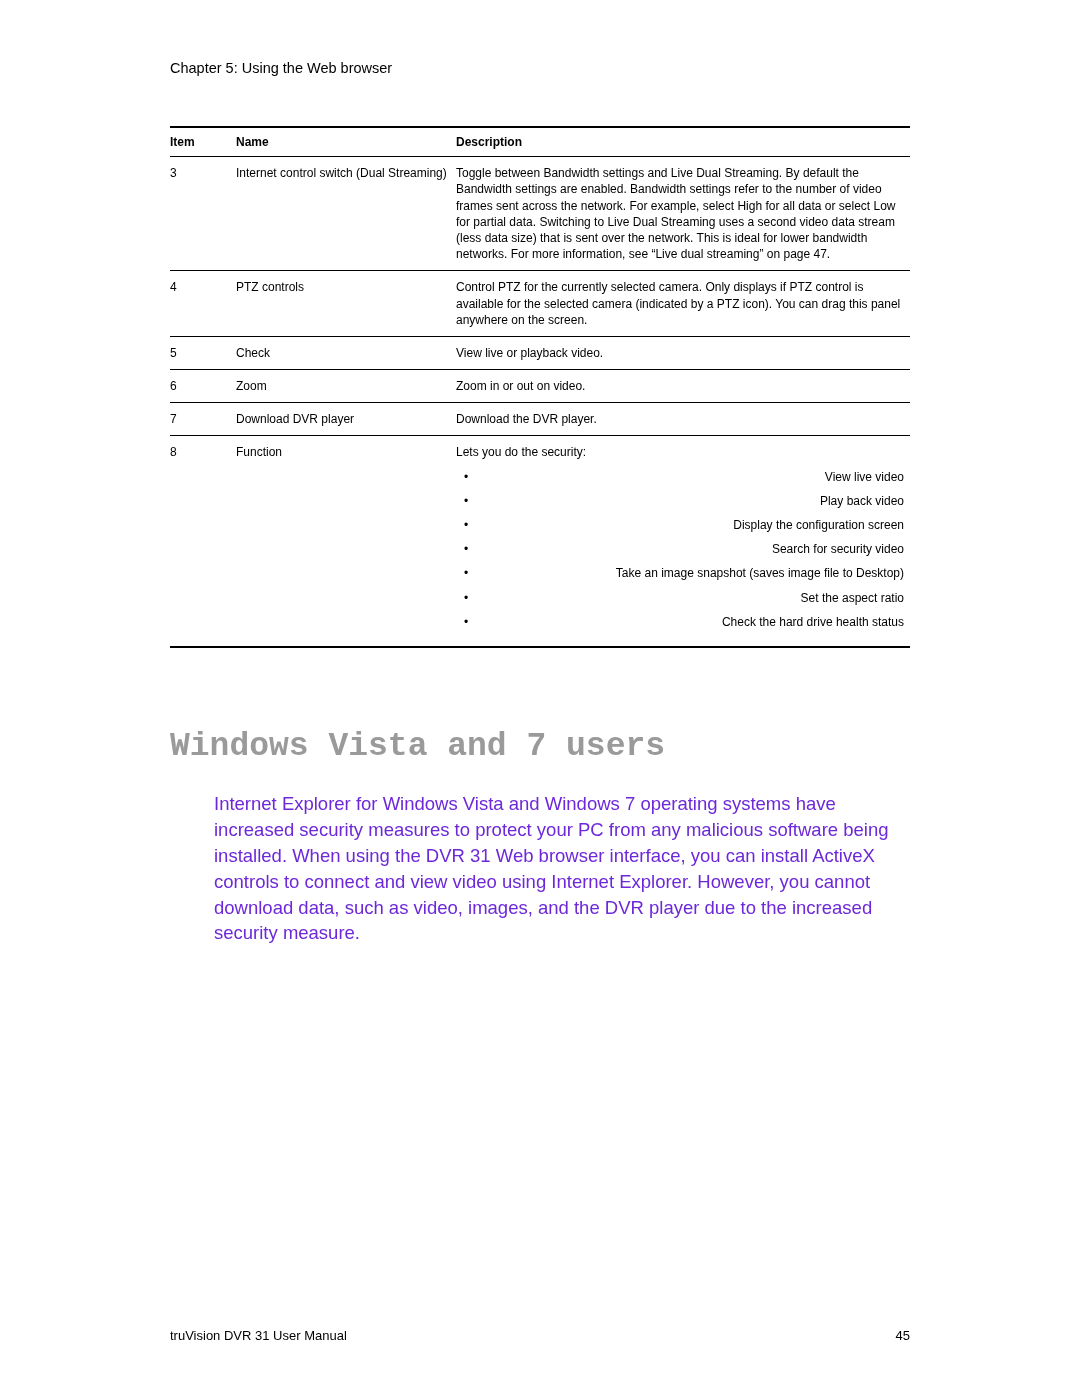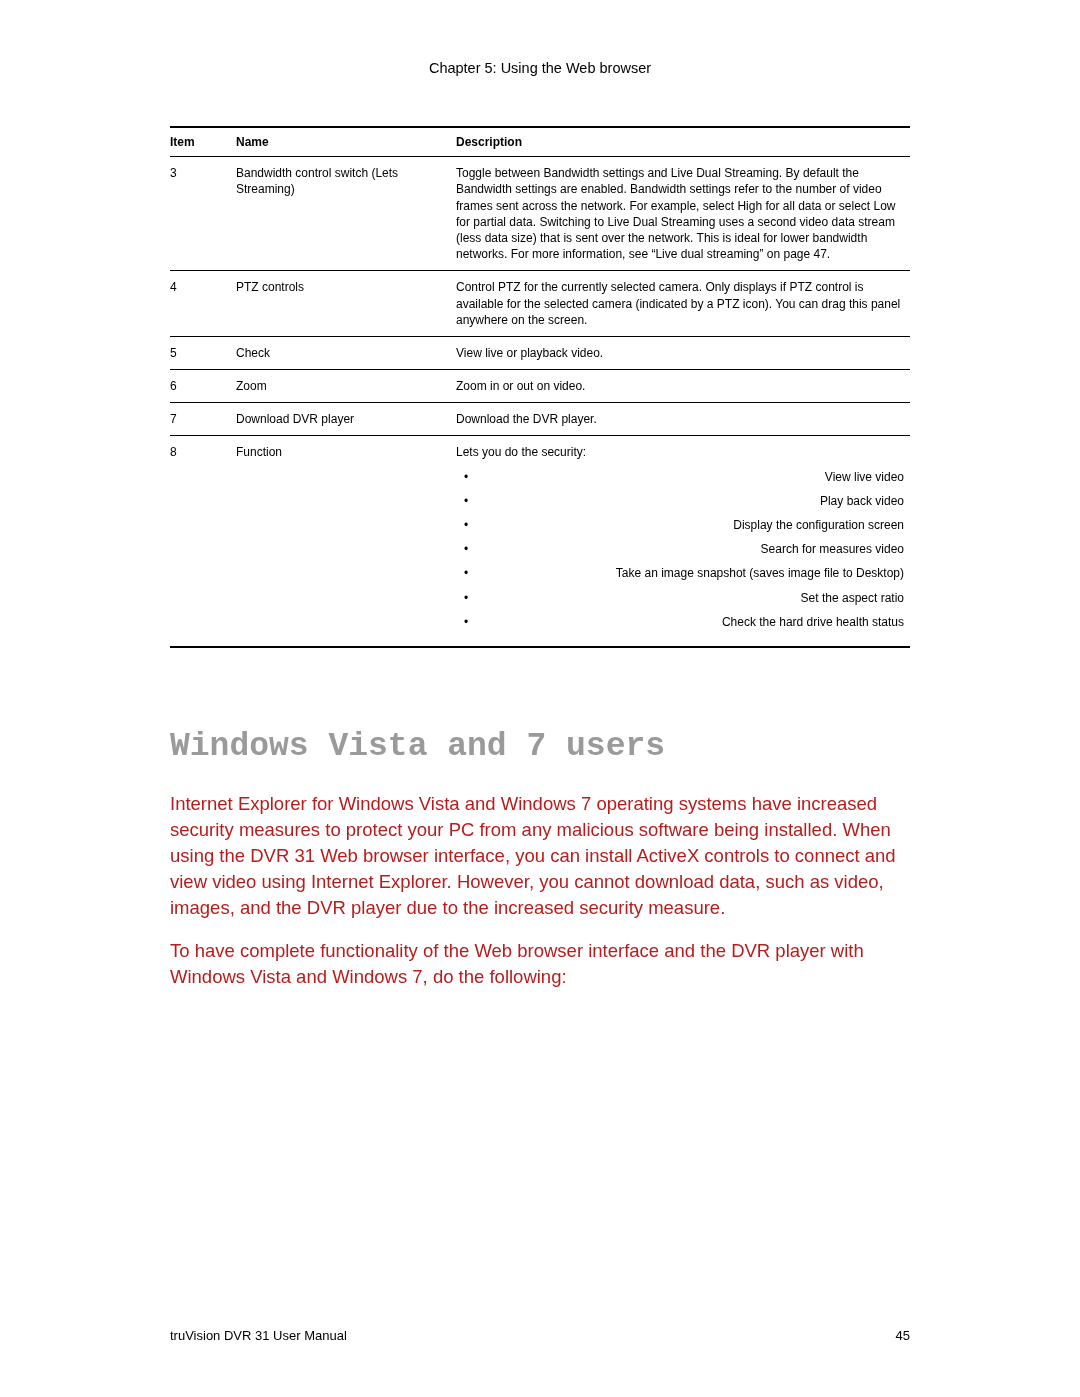--- a/index.html
+++ b/index.html
@@ -8,21 +8,21 @@
     background: #fff;
     color: #000;
     width: 1080px;
     height: 1397px;
     position: relative;
   }
   .page {
     padding: 60px 170px 0 170px;
   }
   .chapter-header {
-    text-align: center;
+    text-align: left;
     font-size: 14.5px;
     color: #000;
     margin-bottom: 50px;
   }
   table.items {
     width: 100%;
     border-collapse: collapse;
     font-size: 12px;
     line-height: 1.35;
   }
@@ -66,21 +66,22 @@
     font-weight: bold;
     color: #9a9a9a;
     margin-top: 80px;
     margin-bottom: 26px;
     font-family: Liberation Mono, monospace;
   }
   p.body-text {
     font-size: 18.5px;
     line-height: 1.4;
     margin-bottom: 18px;
-    color: #b91c1c;
+    color: #6d28d9;
+    margin-left: 44px;
   }
   .footer {
     position: absolute;
     bottom: 54px;
     left: 170px;
     right: 170px;
     display: flex;
     justify-content: space-between;
     font-size: 13px;
     color: #000;
@@ -98,21 +99,21 @@
     <thead>
       <tr>
         <th class="col-item">Item</th>
         <th class="col-name">Name</th>
         <th class="col-desc">Description</th>
       </tr>
     </thead>
     <tbody>
       <tr>
         <td>3</td>
-        <td>Bandwidth control switch (Lets Streaming)</td>
+        <td>Internet control switch (Dual Streaming)</td>
         <td>Toggle between Bandwidth settings and Live Dual Streaming. By default the Bandwidth settings are enabled. Bandwidth settings refer to the number of video frames sent across the network. For example, select High for all data or select Low for partial data. Switching to Live Dual Streaming uses a second video data stream (less data size) that is sent over the network. This is ideal for lower bandwidth networks. For more information, see “Live dual streaming” on page 47.</td>
       </tr>
       <tr>
         <td>4</td>
         <td>PTZ controls</td>
         <td>Control PTZ for the currently selected camera. Only displays if PTZ control is available for the selected camera (indicated by a PTZ icon). You can drag this panel anywhere on the screen.</td>
       </tr>
       <tr>
         <td>5</td>
         <td>Check</td>
@@ -130,32 +131,31 @@
       </tr>
       <tr>
         <td>8</td>
         <td>Function</td>
         <td>
           <div>Lets you do the security:</div>
           <ul class="desc-list">
             <li>View live video</li>
             <li>Play back video</li>
             <li>Display the configuration screen</li>
-            <li>Search for measures video</li>
+            <li>Search for security video</li>
             <li>Take an image snapshot (saves image file to Desktop)</li>
             <li>Set the aspect ratio</li>
             <li>Check the hard drive health status</li>
           </ul>
         </td>
       </tr>
     </tbody>
   </table>
 
   <h1 class="section-heading">Windows Vista and 7 users</h1>
 
   <p class="body-text">Internet Explorer for Windows Vista and Windows 7 operating systems have increased security measures to protect your PC from any malicious software being installed. When using the DVR 31 Web browser interface, you can install ActiveX controls to connect and view video using Internet Explorer. However, you cannot download data, such as video, images, and the DVR player due to the increased security measure.</p>
-  <p class="body-text">To have complete functionality of the Web browser interface and the DVR player with Windows Vista and Windows 7, do the following:</p>
 </div>
 
 <div class="footer">
   <span class="footer-left">truVision DVR 31 User Manual</span>
   <span>45</span>
 </div>
 
 </body></html>

